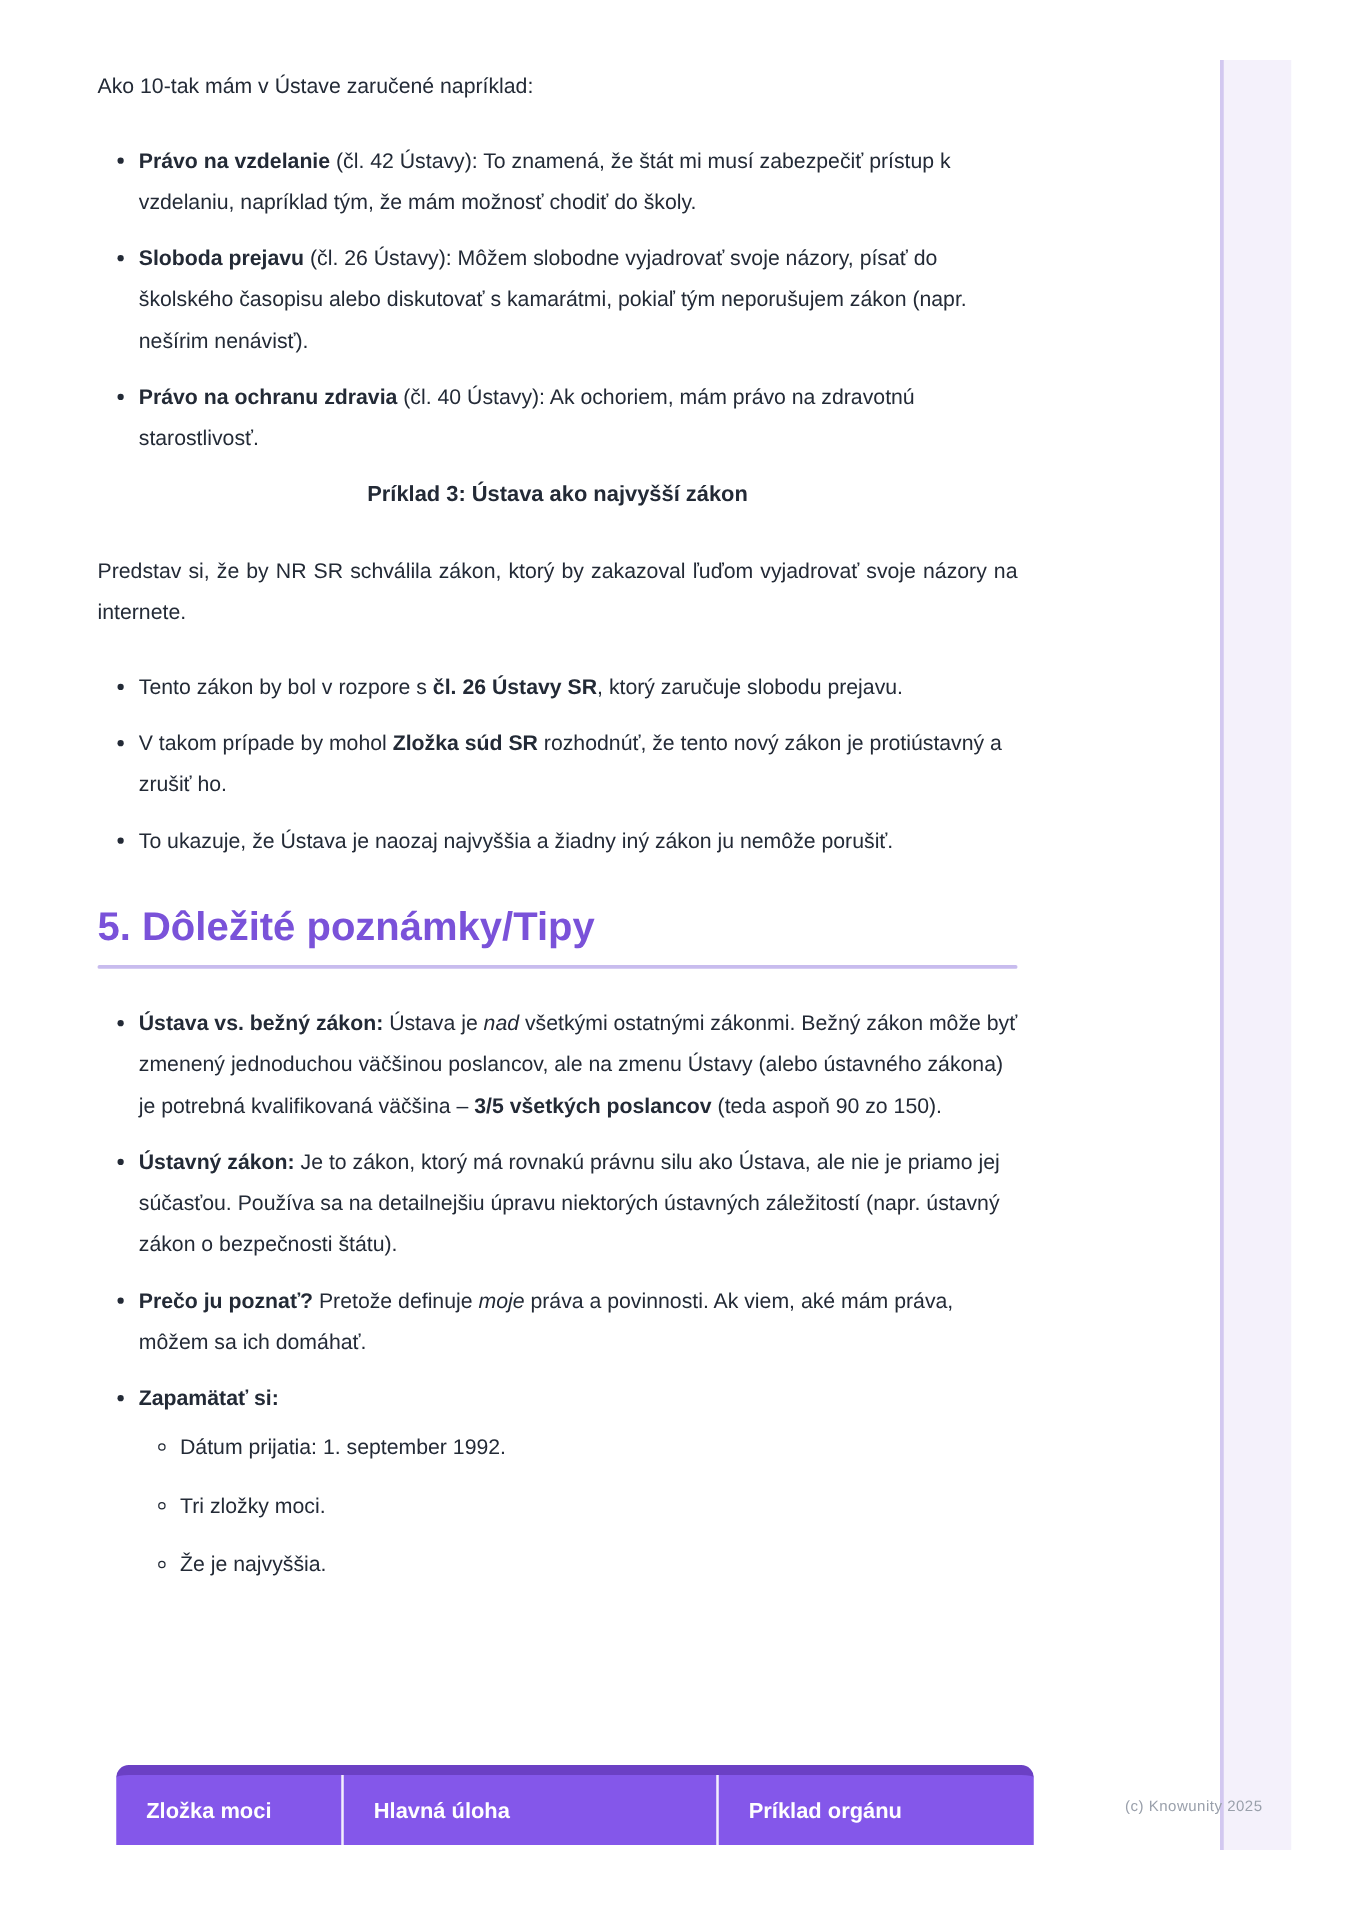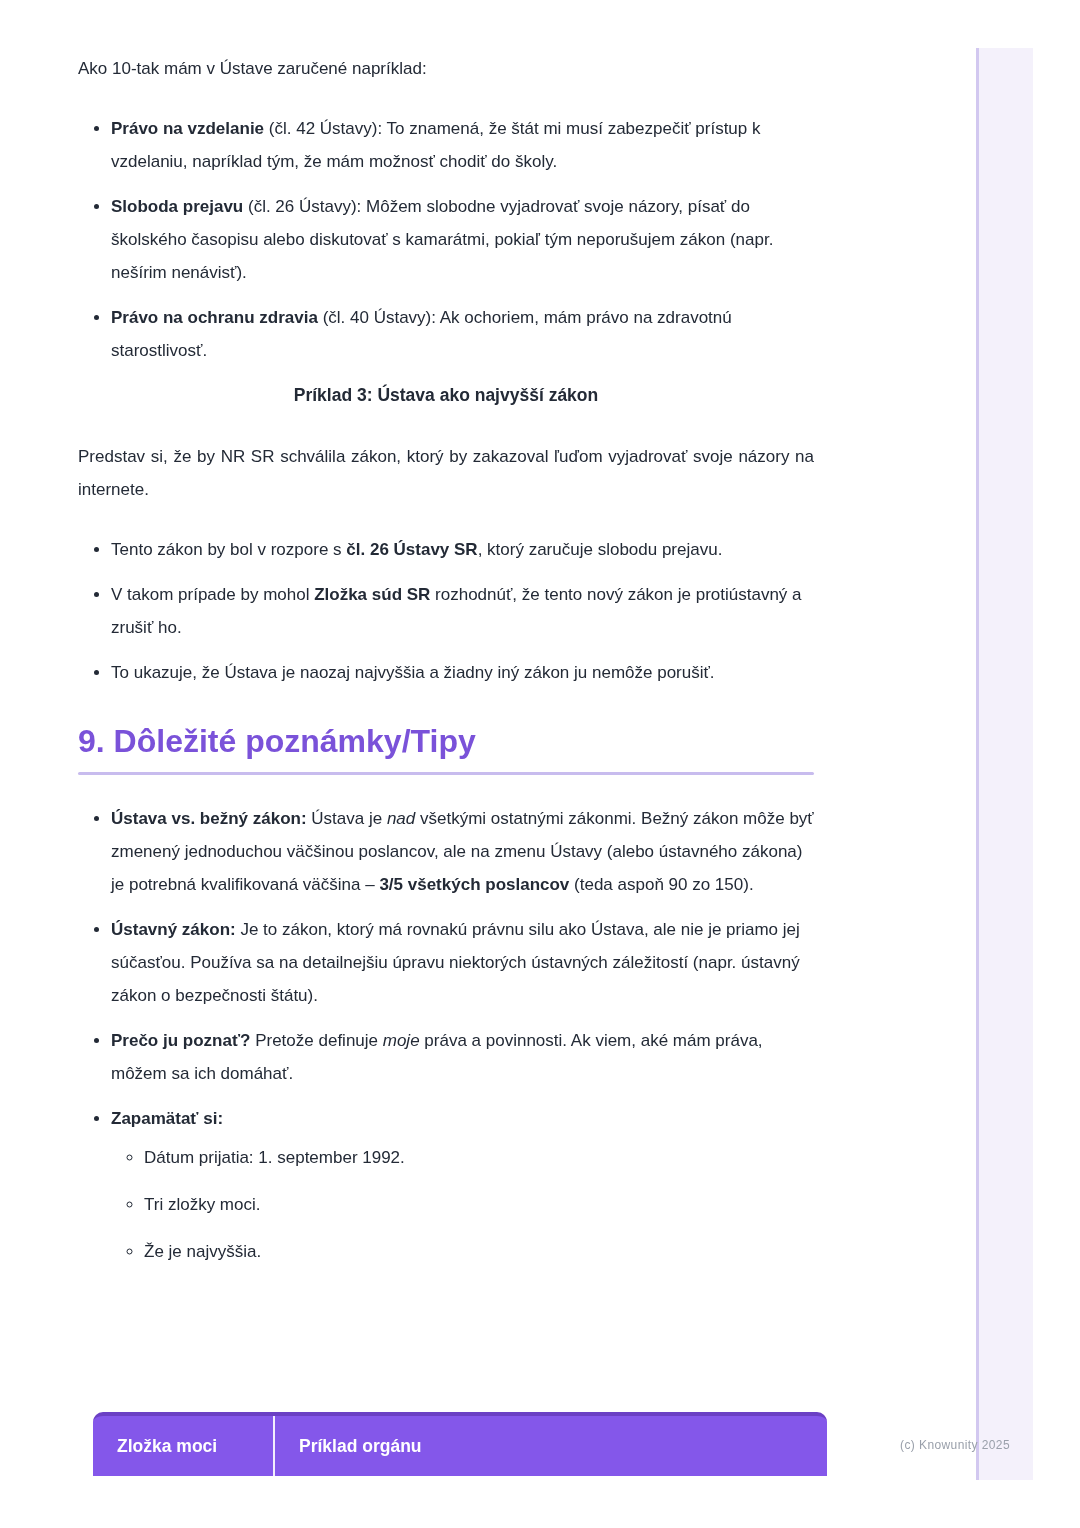--- a/index.html
+++ b/index.html
@@ -75,21 +75,21 @@
     border-radius: 2px;
   }
   .tips { margin-top: 22px; }
   .table-header {
     position: absolute;
     left: 93px;
     top: 1412px;
     width: 734px;
     height: 64px;
     display: flex;
-    border-top: 4px solid #0c4a6e;
+    border-top: 8px solid #0c4a6e;
     border-radius: 10px 10px 0 0;
     overflow: hidden;
     box-sizing: border-box;
   }
   .th-cell {
     display: flex;
     align-items: center;
     padding-left: 24px;
     color: #ffffff;
     font-weight: bold;
@@ -122,37 +122,38 @@
     <h3 class="sub-heading">Príklad 3: Ústava ako najvyšší zákon</h3>
 
     <p class="para justify">Predstav si, že by NR SR schválila zákon, ktorý by zakazoval ľuďom vyjadrovať svoje názory na internete.</p>
 
     <ul class="list">
         <li><span>Tento zákon by bol v rozpore s </span><strong>čl. 26 Ústavy SR</strong><span>, ktorý zaručuje slobodu prejavu.</span></li>
         <li><span>V takom prípade by mohol </span><strong>Zložka súd SR</strong><span> rozhodnúť, že tento nový zákon je protiústavný a zrušiť ho.</span></li>
         <li><span>To ukazuje, že Ústava je naozaj najvyššia a žiadny iný zákon ju nemôže porušiť.</span></li>
       </ul>
 
-    <h2 class="section-heading" style="color: rgb(122, 82, 217);">9. Dôležité poznámky/Tipy</h2>
+    <h2 class="section-heading" style="color: rgb(122, 82, 217);">5. Dôležité poznámky/Tipy</h2>
 
     <hr class="section-rule" style="background: rgb(200, 188, 238);">
 
     <ul class="list tips">
         <li><strong>Ústava vs. bežný zákon:</strong><span> Ústava je </span><em>nad</em><span> všetkými ostatnými zákonmi. Bežný zákon môže byť zmenený jednoduchou väčšinou poslancov, ale na zmenu Ústavy (alebo ústavného zákona) je potrebná kvalifikovaná väčšina – </span><strong>3/5 všetkých poslancov</strong><span> (teda aspoň 90 zo 150).</span></li>
         <li><strong>Ústavný zákon:</strong><span> Je to zákon, ktorý má rovnakú právnu silu ako Ústava, ale nie je priamo jej súčasťou. Používa sa na detailnejšiu úpravu niektorých ústavných záležitostí (napr. ústavný zákon o bezpečnosti štátu).</span></li>
         <li><strong>Prečo ju poznať?</strong><span> Pretože definuje </span><em>moje</em><span> práva a povinnosti. Ak viem, aké mám práva, môžem sa ich domáhať.</span></li>
         <li><strong>Zapamätať si:</strong><ul class="sublist">
             <li>Dátum prijatia: 1. september 1992.</li>
             <li>Tri zložky moci.</li>
             <li>Že je najvyššia.</li>
           </ul></li>
       </ul>
 
   </div>
 
   <div class="table-header" style="background: rgb(132, 87, 234); border-top-color: rgb(107, 64, 196);">
       <div class="th-cell th-cell-0" style="color: rgb(255, 255, 255);">Zložka moci</div>
+      <div class="th-cell th-cell-1" style="color: rgb(255, 255, 255);">Hlavná úloha</div>
       <div class="th-cell th-cell-2" style="color: rgb(255, 255, 255);">Príklad orgánu</div>
     </div>
 
   <div class="watermark" style="color: rgb(154, 160, 171);">(c) Knowunity 2025</div>
 
 </div>
 
 </body></html>

